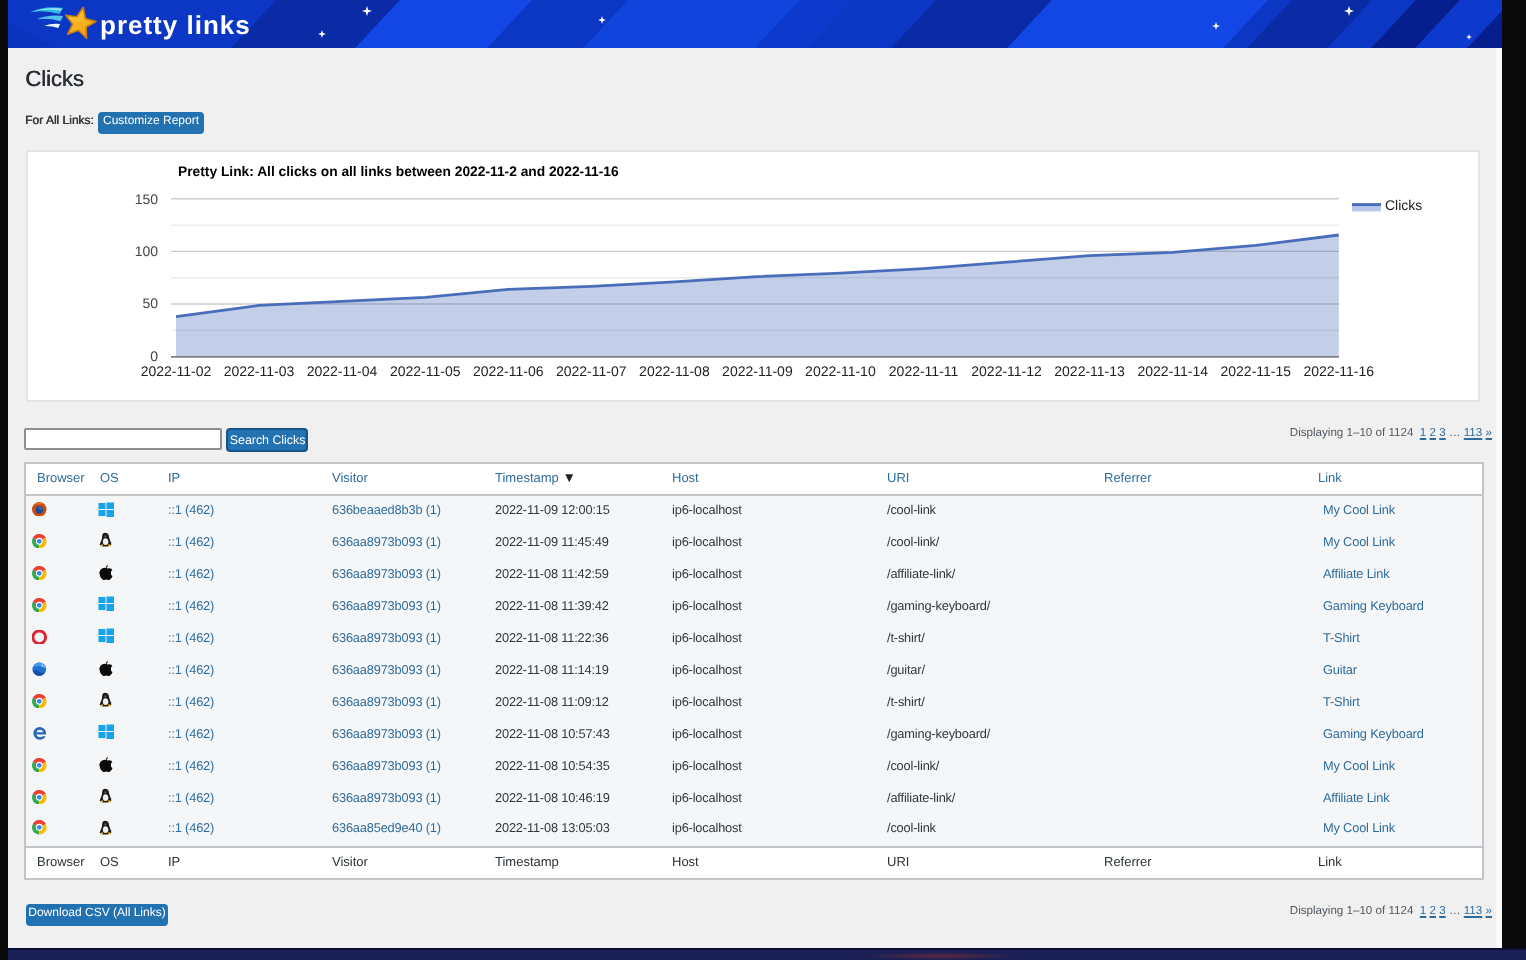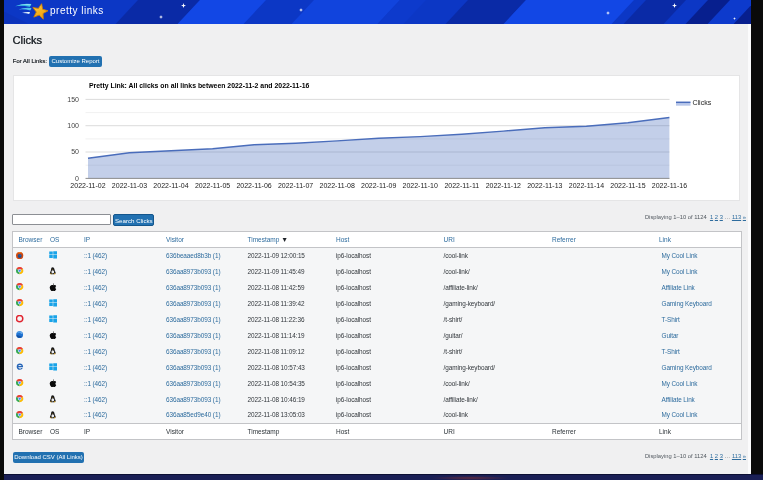--- a/index.html
+++ b/index.html
@@ -11,21 +11,21 @@
 .strip-left { position:absolute; left:0; top:0; width:4px; height:480px; background:#0a0a0a; z-index:60; }
 .strip-right { position:absolute; left:751px; top:0; width:12px; height:480px; background:#0a0a0a; z-index:50; }
 .edge-white { position:absolute; left:747.5px; top:23.5px; width:3px; height:450px; background:#fbfbfc; z-index:45; }
 .bar-bottom { position:absolute; left:0px; top:473.5px; width:763px; height:6.5px; background:#1a1f55; border-top:1px solid #0c0f33; z-index:55; }
 .bar-red { position:absolute; left:430px; top:476px; width:80px; height:4px; background:radial-gradient(ellipse at center, rgba(150,50,45,0.55), rgba(150,50,45,0) 70%); z-index:56; }
 
 
 #topbar { position:absolute; left:4px; top:0; width:747px; height:23.5px; background:#0c37c5; overflow:hidden; z-index:30; }
 #topbar .band { position:absolute; top:-5px; height:40px; transform:skewX(-43deg); }
 #topbar .logo { position:absolute; left:2px; top:0px; z-index:5; }
-#topbar .brand { position:absolute; left:46px; top:4.5px; z-index:5; color:#fff; font-size:10px; font-weight:400; letter-spacing:0.5px; }
+#topbar .brand { position:absolute; left:46px; top:4.5px; z-index:5; color:#fff; font-size:13px; font-weight:700; letter-spacing:0.5px; }
 .spark { position:absolute; z-index:4; }
 
 
 #h1 { position:absolute; left:12.5px; top:33.8px; font-size:11px; font-weight:400; color:#2a2f34; text-shadow:0.35px 0 0 #2a2f34; letter-spacing:0; }
 #lbl { position:absolute; left:12.5px; top:57.5px; font-size:6px; color:#32373c; text-shadow:0.25px 0 0 #32373c; }
 .btn { background:#2271b1; color:#fff; border-radius:2px; font-size:6px; text-align:center; position:absolute; line-height:11px; }
 #btn-custom { left:49px; top:55.5px; width:53px; height:11.5px; line-height:11.5px; }
 
 
 #chartpanel { position:absolute; left:13px; top:75px; width:727px; height:126px; background:#fff; border:1px solid #e5e5e6; z-index:2; }

